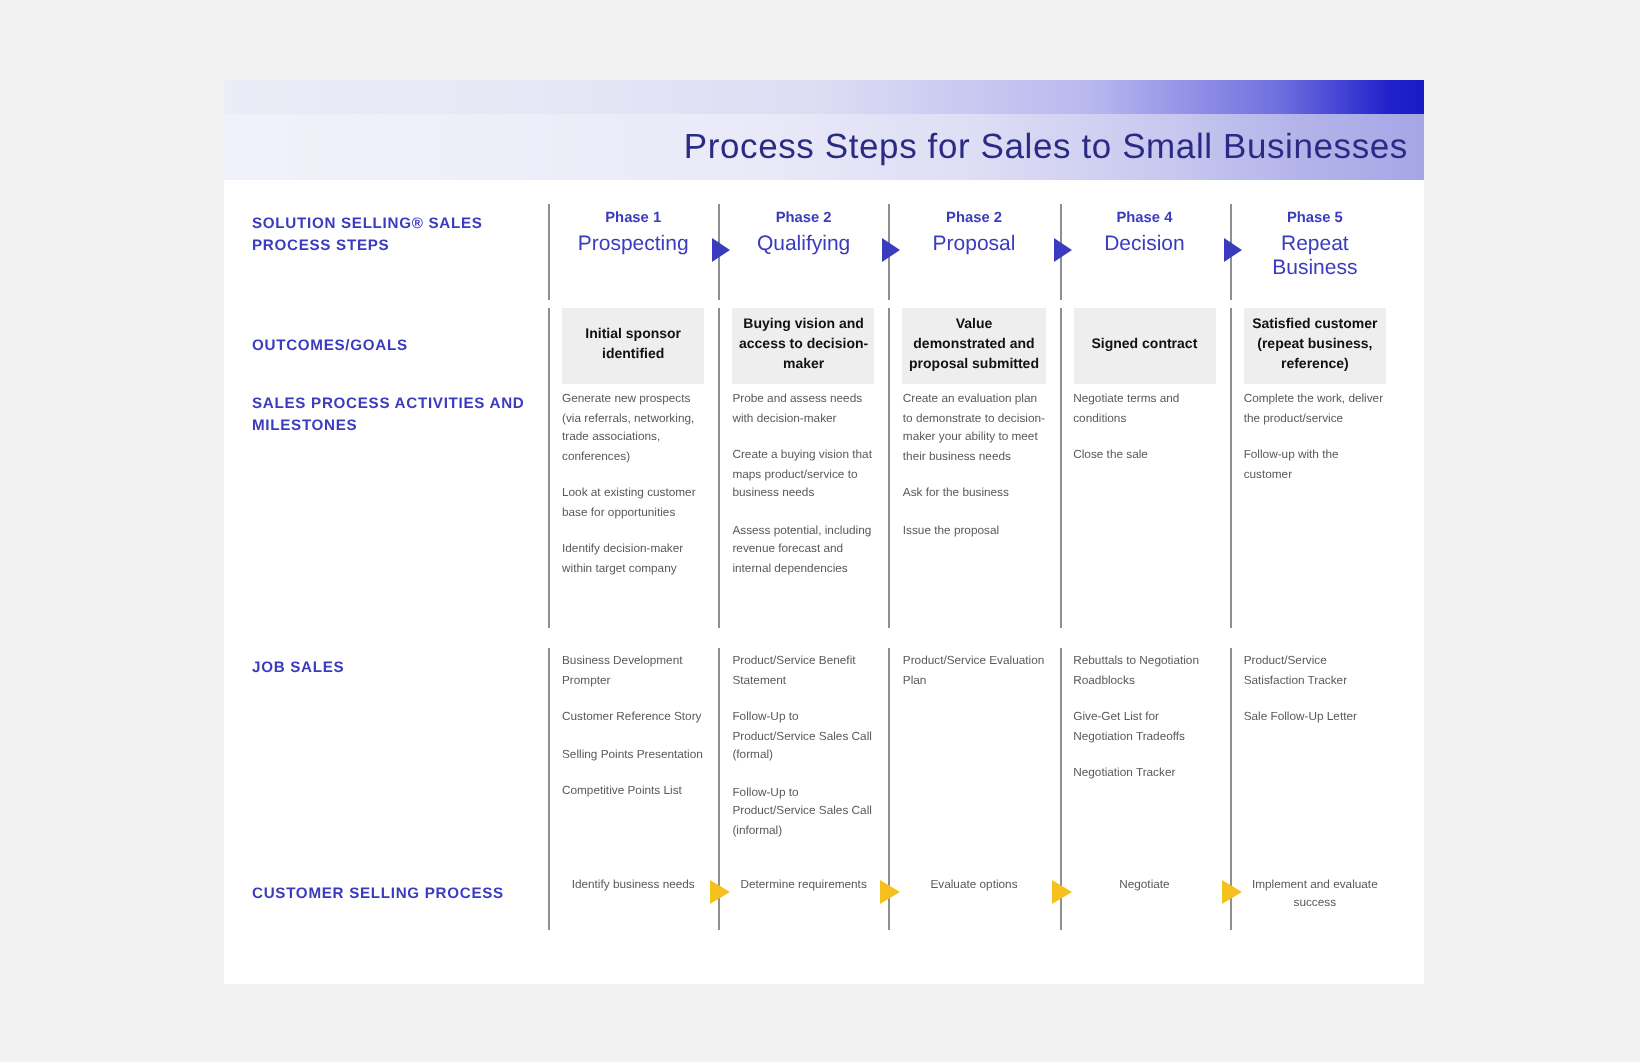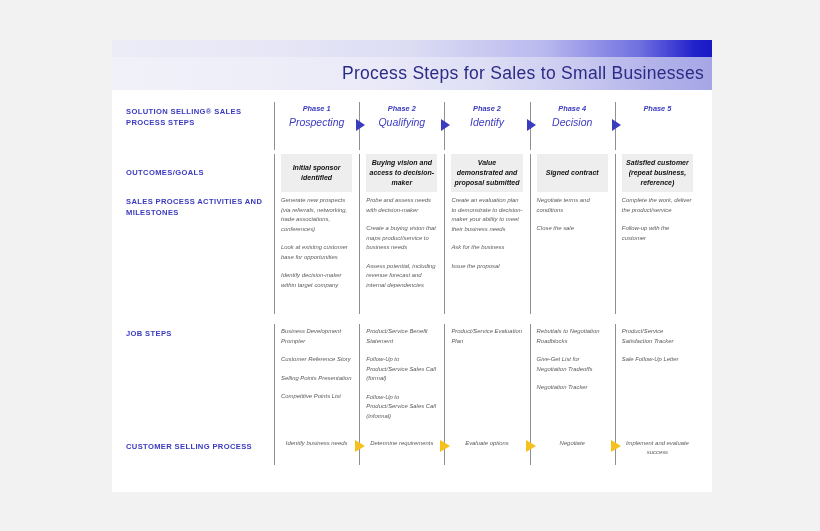--- a/index.html
+++ b/index.html
@@ -84,21 +84,20 @@
     letter-spacing: 0.35px;
     line-height: 1.45;
     padding-top: 4px;
     box-sizing: border-box;
   }
 
   .cols {
     flex: 1 1 auto;
     display: flex;
     position: relative;
-    font-style: italic;
   }
   .col {
     flex: 1 1 0;
     position: relative;
     box-sizing: border-box;
     padding: 0 5px;
   }
   
   .col + .col::before {
     content: "";
@@ -238,30 +237,31 @@
           <div class="phase-name">Prospecting</div>
           <div class="arrow-blue"></div>
         </div>
         <div class="col">
           <div class="phase-num">Phase 2</div>
           <div class="phase-name">Qualifying</div>
           <div class="arrow-blue"></div>
         </div>
         <div class="col">
           <div class="phase-num">Phase 2</div>
-          <div class="phase-name">Identify</div>
+          <div class="phase-name">Proposal</div>
           <div class="arrow-blue"></div>
         </div>
         <div class="col">
           <div class="phase-num">Phase 4</div>
           <div class="phase-name">Decision</div>
           <div class="arrow-blue"></div>
         </div>
         <div class="col">
           <div class="phase-num">Phase 5</div>
+          <div class="phase-name">Repeat Business</div>
         </div>
       </div>
     </div>
 
     <div class="row row-outcomes">
       <div class="rowlabel">OUTCOMES/GOALS</div>
       <div class="cols">
         <div class="col">
           <div class="outcome-box">Initial sponsor identified</div>
         </div>
@@ -313,21 +313,21 @@
         <div class="col">
           <div class="act-list">
             <div class="act-item">Complete the work, deliver the product/service</div>
             <div class="act-item">Follow-up with the customer</div>
           </div>
         </div>
       </div>
     </div>
 
     <div class="row row-jobaids">
-      <div class="rowlabel">JOB STEPS</div>
+      <div class="rowlabel">JOB SALES</div>
       <div class="cols">
         <div class="col">
           <div class="aid-list">
             <div class="aid-item">Business Development Prompter</div>
             <div class="aid-item">Customer Reference Story</div>
             <div class="aid-item">Selling Points Presentation</div>
             <div class="aid-item">Competitive Points List</div>
           </div>
         </div>
         <div class="col">

